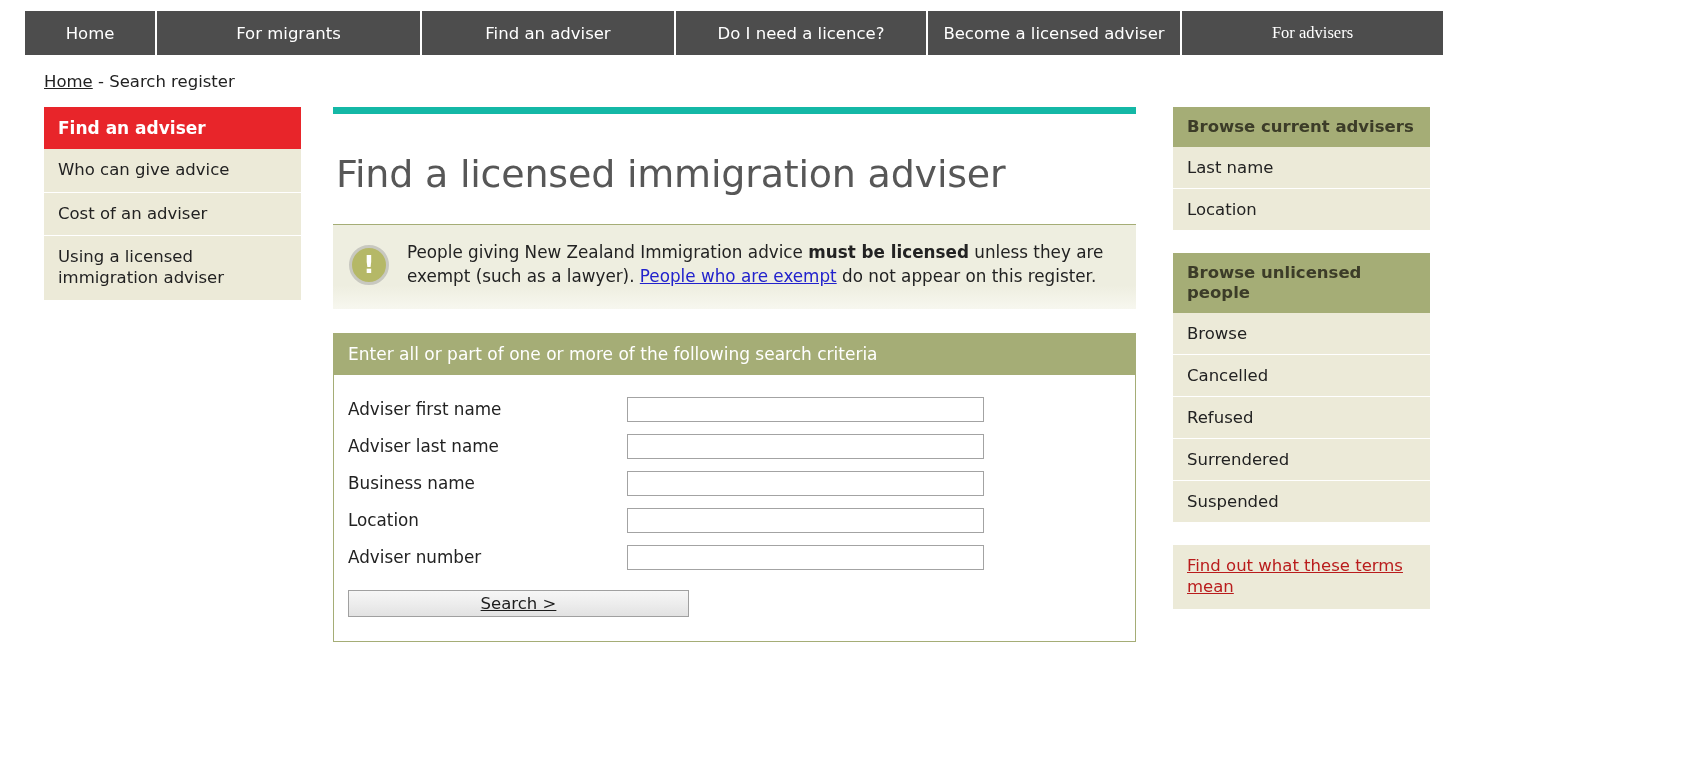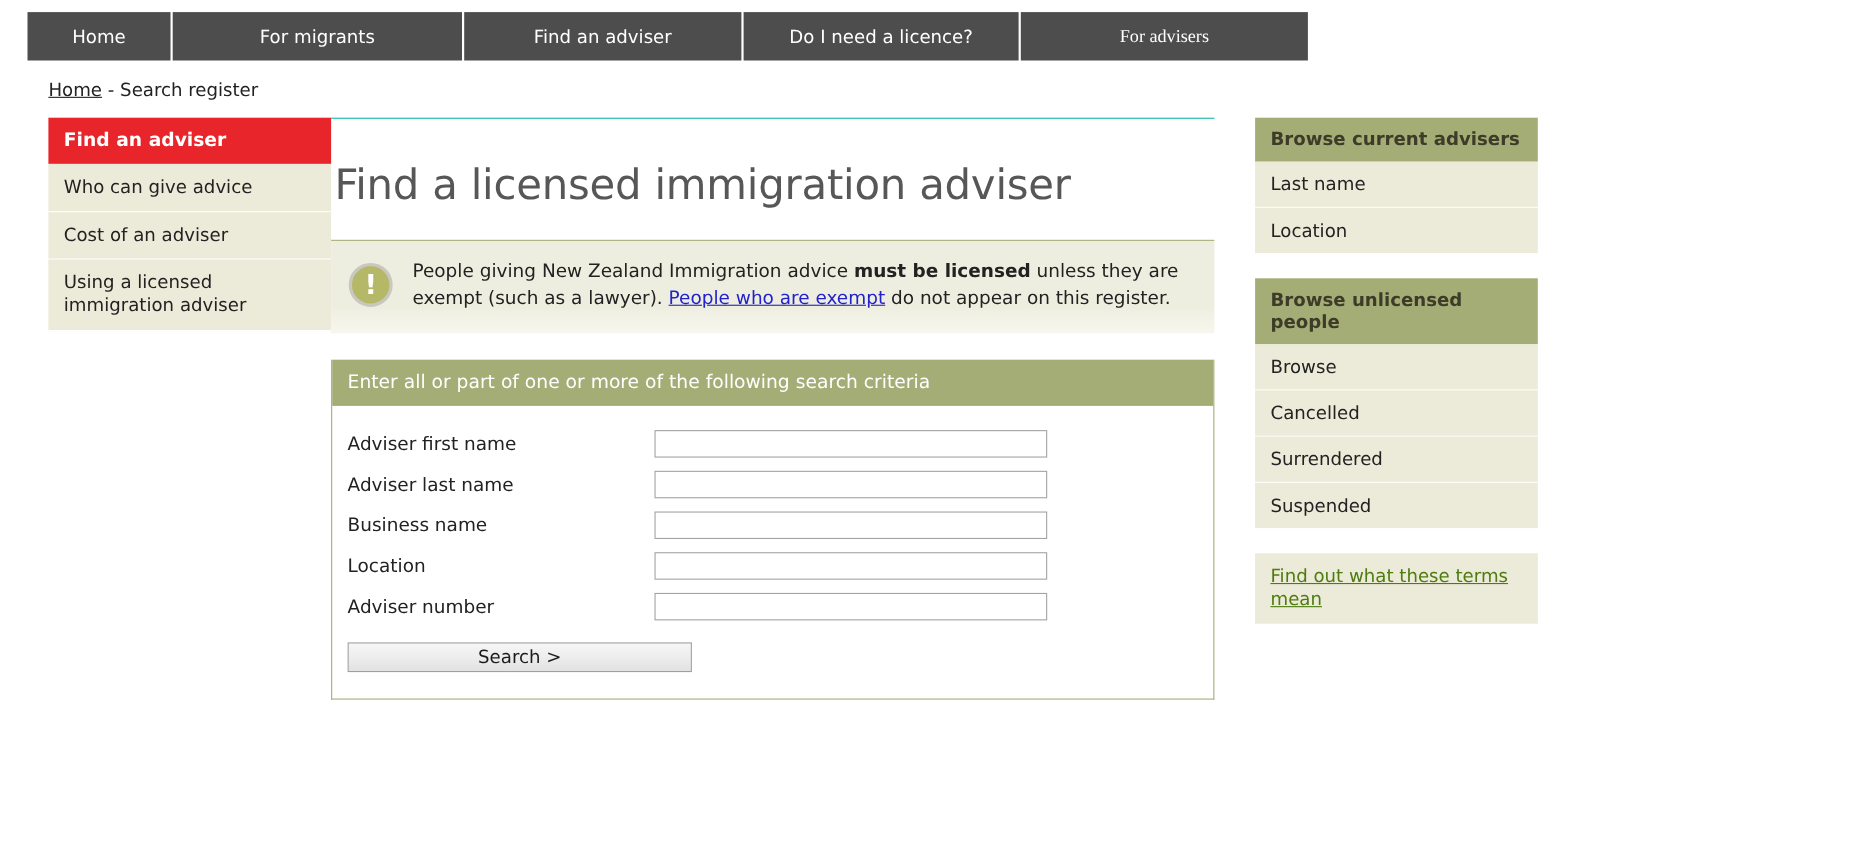--- a/index.html
+++ b/index.html
@@ -84,22 +84,22 @@
     font-size: 16.5px;
     padding: 11px 14px 11px 14px;
     cursor: pointer;
     line-height: 1.25;
   }
 
   
   .main {
     flex: 0 0 803px;
     width: 803px;
-    margin-left: 0;
-    border-top: 1px solid #14b8a6;
+    margin-left: 32px;
+    border-top: 7px solid #14b8a6;
   }
   .page-title {
     font-size: 38px;
     font-weight: normal;
     color: #575757;
     margin: 38px 0 28px 3px;
     letter-spacing: -0.2px;
   }
   .notice {
     border-top: 1px solid #a5ad76;
@@ -168,28 +168,29 @@
     width: 357px;
     height: 25px;
     border: 1px solid #a3a3a3;
     background: #ffffff;
     font-family: "DejaVu Sans", "Liberation Sans", sans-serif;
     font-size: 14px;
     padding: 0 4px;
   }
   .btn-row { margin: 20px 0 0 14px; }
   .search-btn {
-    width: 313px;
+    width: 341px;
     height: 27px;
     background: linear-gradient(to bottom, #f6f6f6 0%, #ededed 50%, #e2e2e2 100%);
     border: 1px solid #a0a0a0;
     font-family: "DejaVu Sans", "Liberation Sans", sans-serif;
     font-size: 16.5px;
     color: #1c1c1c;
     cursor: pointer;
+    text-decoration: underline;
   }
 
   
   .rightcol {
     flex: 0 0 257px;
     width: 257px;
     margin-left: 37px;
   }
   .rbox { margin-bottom: 22px; }
   .rbox-head {
@@ -206,41 +207,44 @@
     font-size: 16.5px;
     color: #222222;
     padding: 11px 12px 11px 14px;
     cursor: pointer;
   }
   .rbox-link-box {
     background: #ecead8;
     padding: 11px 12px 12px 14px;
   }
   .rbox-link-box a {
-    color: #4d7c0f;
+    color: #b91c1c;
     text-decoration: underline;
     font-size: 16.5px;
     line-height: 1.22;
   }
 </style>
 </head>
 <body>
 
 <div class="topnav">
   <div class="nav-tab w1">
       <span>Home</span>
     </div>
   <div class="nav-tab w2">
       <span>For migrants</span>
     </div>
   <div class="nav-tab w3">
       <span>Find an adviser</span>
     </div>
   <div class="nav-tab w4">
       <span>Do I need a licence?</span>
+    </div>
+  <div class="nav-tab w5">
+      <span>Become a licensed adviser</span>
     </div>
   <div class="nav-tab w6">
       <span>For advisers</span>
     </div>
 </div>
 
 <div class="breadcrumb">
   <a href="#">Home</a><span> - </span><span>Search register</span>
 </div>
 
@@ -307,20 +311,21 @@
     <div class="rbox">
       <div class="rbox-head">Browse current advisers</div>
       <div class="rbox-item">Last name</div>
       <div class="rbox-item">Location</div>
     </div>
 
     <div class="rbox">
       <div class="rbox-head">Browse unlicensed people</div>
       <div class="rbox-item">Browse</div>
       <div class="rbox-item">Cancelled</div>
+      <div class="rbox-item">Refused</div>
       <div class="rbox-item">Surrendered</div>
       <div class="rbox-item">Suspended</div>
     </div>
 
     <div class="rbox-link-box">
       <a href="#">Find out what these terms mean</a>
     </div>
 
   </div>
 </div>

